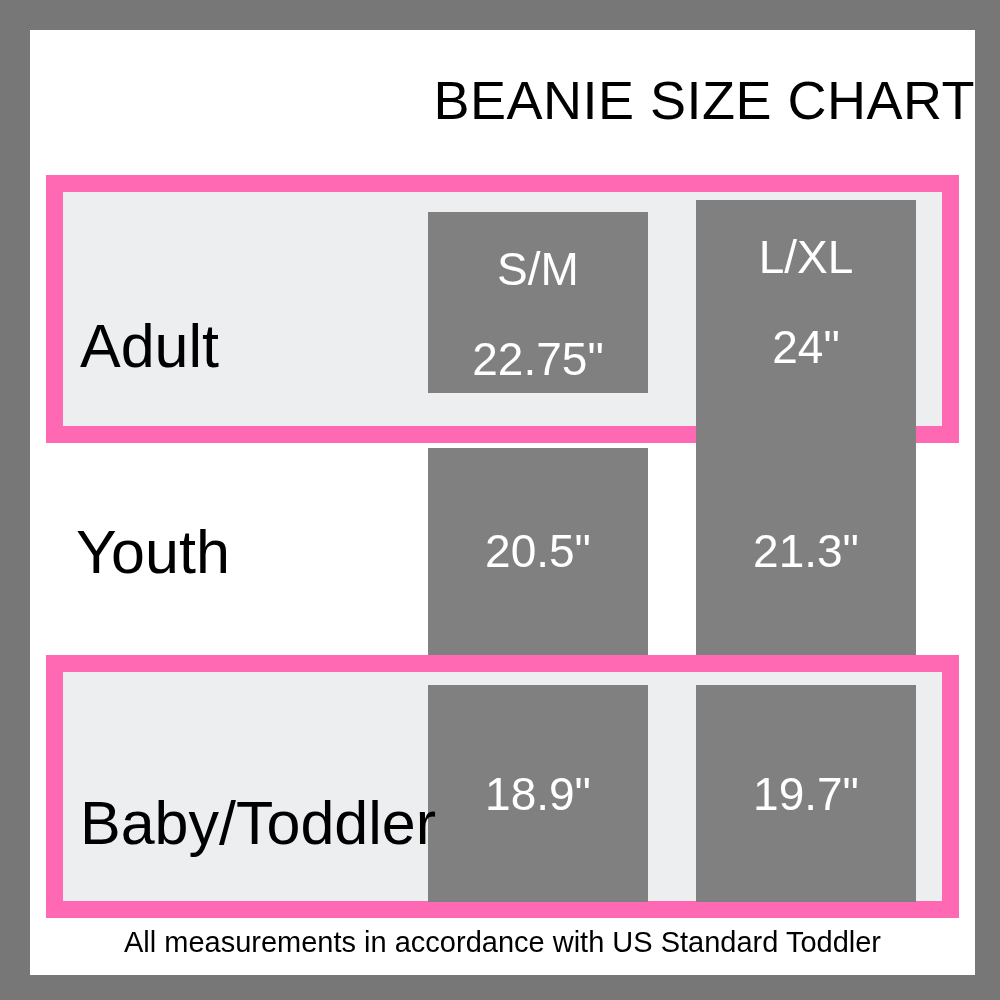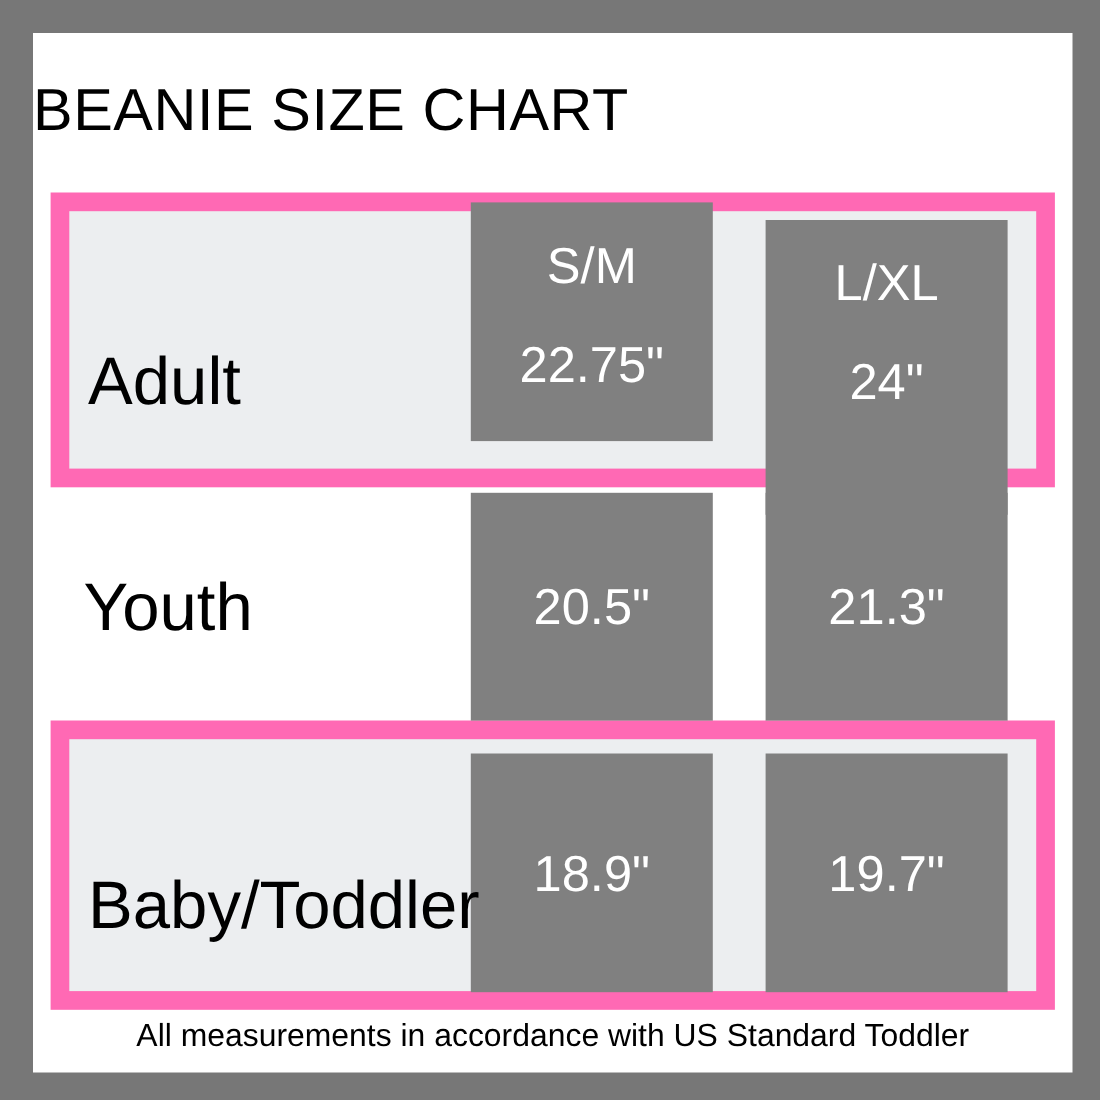--- a/index.html
+++ b/index.html
@@ -25,21 +25,21 @@
     width: 945px;
     height: 945px;
     background: #ffffff;
   }
   
   #title {
     position: absolute;
     left: 0px;
     top: 40px;
     width: 945px;
-    text-align: left;
+    text-align: right;
     font-size: 54px;
     line-height: 60px;
     letter-spacing: 0.5px;
     color: #000000;
     white-space: nowrap;
   }
   
   .col-band {
     position: absolute;
     background: #808080;
@@ -100,21 +100,21 @@
     left: 0;
     right: 0;
     text-align: center;
     font-size: 46px;
     line-height: 50px;
     color: #ffffff;
     white-space: nowrap;
   }
 
   
-  #cell-adult-1 { left: 398px; top: 154px; width: 220px; height: 217px; }
+  #cell-adult-1 { left: 398px; top: 182px; width: 220px; height: 181px; }
   #cell-adult-2 { left: 666px; top: 170px; width: 220px; height: 268px; }
   .adult .cell-label { top: 32px; }
   .adult .cell-value { top: 122px; }
 
   
   #cell-youth-1 { left: 398px; top: 418px; width: 220px; height: 207px; }
   #cell-youth-2 { left: 666px; top: 418px; width: 220px; height: 207px; }
   .youth .cell-value { top: 78px; }
 
   

